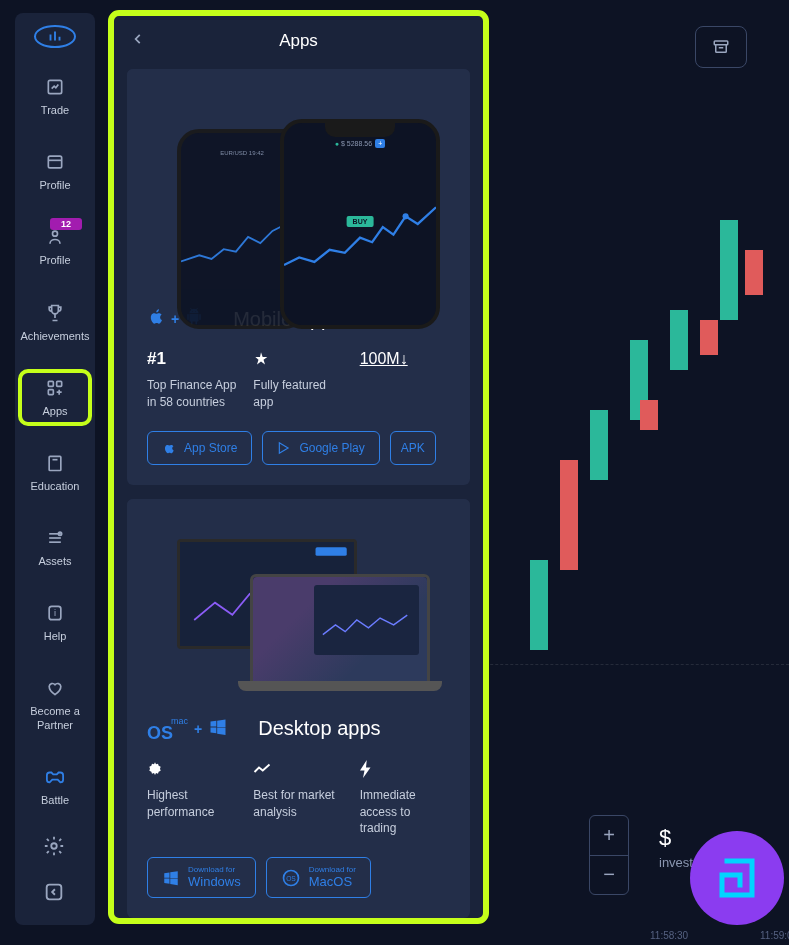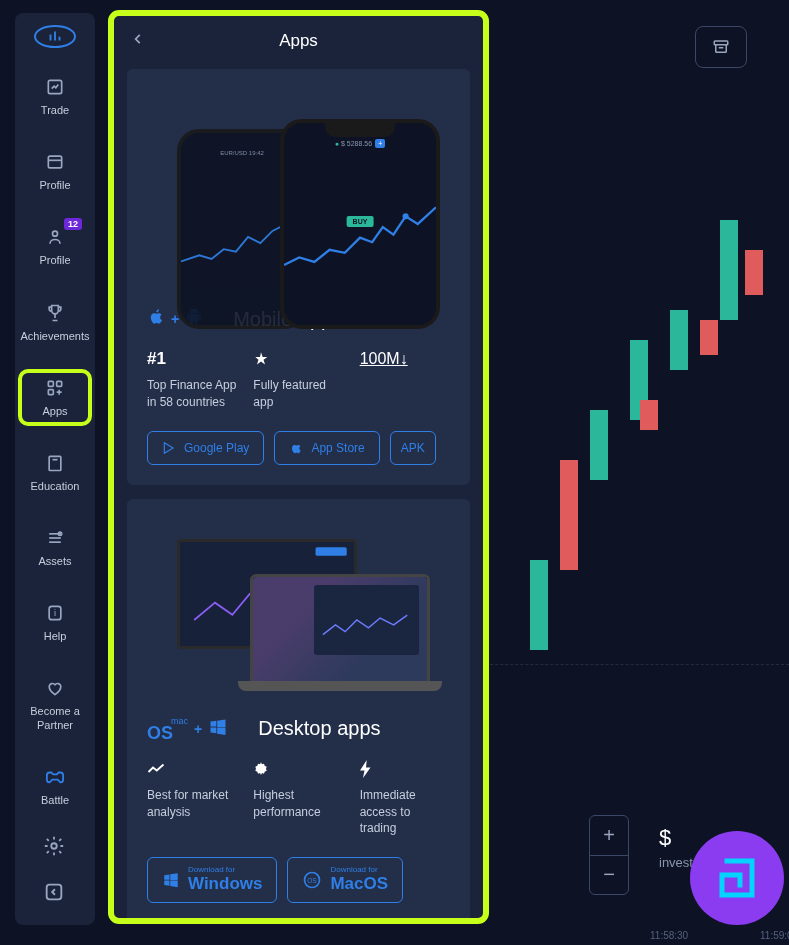--- a/index.html
+++ b/index.html
@@ -89,25 +89,25 @@
   .nav-label {
     font-size: 11px;
     color: #c6cedd;
     text-align: center;
     line-height: 1.2;
   }
   .badge {
     position: absolute;
     top: -2px;
     right: 8px;
-    background: #6d28d9;
+    background: #a21caf;
     color: #fff;
     font-size: 9px;
     font-weight: 600;
-    padding: 1px 4px;
+    padding: 1px 11px;
     border-radius: 3px;
   }
   .sidebar-bottom {
     margin-top: auto;
     display: flex;
     flex-direction: column;
     align-items: center;
     gap: 22px;
     padding-bottom: 20px;
   }
@@ -324,21 +324,21 @@
     border-radius: 6px;
     font-size: 12px;
     display: inline-flex;
     align-items: center;
     gap: 8px;
     cursor: pointer;
   }
   .btn-outline.small { padding: 8px 10px; }
   .btn-text-group { display: flex; flex-direction: column; align-items: flex-start; line-height: 1.1; }
   .btn-text-group .small-label { font-size: 8px; }
-  .btn-text-group .main-label { font-size: 17px; font-weight: 700; }
+  .btn-text-group .main-label { font-size: 13px; font-weight: 400; }
 
   
   .top-btn {
     position: absolute;
     top: 26px;
     right: 42px;
     width: 52px;
     height: 42px;
     border: 1px solid #3a4766;
     border-radius: 8px;
@@ -640,30 +640,30 @@
                 </svg>
               </div>
             <div class="feature-desc">Fully featured app</div>
           </div>
           <div class="feature">
             <div class="feature-stat underline">100M↓</div>
           </div>
         </div>
         <div class="buttons">
           <button class="btn-outline">
+            <svg width="14" height="16" viewBox="0 0 24 24" fill="currentColor">
+                <path d="M17.5 12.5c0-2.5 2-3.7 2-3.7-1.1-1.6-2.8-1.8-3.4-1.8-1.4-.1-2.8.8-3.5.8s-1.8-.8-3-.8c-1.5 0-3 .9-3.8 2.3-1.6 2.8-.4 7 1.2 9.3.8 1.1 1.7 2.3 2.9 2.3 1.2 0 1.6-.8 3-.8s1.8.8 3 .8 2-1.1 2.8-2.2c.9-1.3 1.2-2.5 1.2-2.6-2.4-1-2.4-3.6-2.4-3.6z"></path>
+              </svg>
+            <span>App Store</span>
+          </button>
+          <button class="btn-outline">
             <svg width="14" height="14" viewBox="0 0 24 24" fill="none" stroke="currentColor" stroke-width="2">
                 <path d="M4 3v18l15-9z"></path>
               </svg>
             <span>Google Play</span>
-          </button>
-          <button class="btn-outline">
-            <svg width="14" height="16" viewBox="0 0 24 24" fill="currentColor">
-                <path d="M17.5 12.5c0-2.5 2-3.7 2-3.7-1.1-1.6-2.8-1.8-3.4-1.8-1.4-.1-2.8.8-3.5.8s-1.8-.8-3-.8c-1.5 0-3 .9-3.8 2.3-1.6 2.8-.4 7 1.2 9.3.8 1.1 1.7 2.3 2.9 2.3 1.2 0 1.6-.8 3-.8s1.8.8 3 .8 2-1.1 2.8-2.2c.9-1.3 1.2-2.5 1.2-2.6-2.4-1-2.4-3.6-2.4-3.6z"></path>
-              </svg>
-            <span>App Store</span>
           </button>
           <button class="btn-outline small">
             <span>APK</span>
           </button>
         </div>
       </div>
     </div>
 
     <div class="card">
       <div class="card-image desktop-image">
@@ -696,34 +696,34 @@
             <span class="plus">+</span>
             <span><svg width="20" height="20" viewBox="0 0 24 24" fill="#2f7fe6">
                   <path d="M3 5.5l7-1v7H3v-6zm8-1.1l10-1.4v9H11v-7.6zM3 12.5h7v7l-7-1v-6zm8 0h10v9l-10-1.4v-7.6z"></path>
                 </svg></span>
           </div>
           <div class="card-title">Desktop apps</div>
         </div>
         <div class="features">
           <div class="feature">
             <div class="feature-stat">
-                <svg width="18" height="14" viewBox="0 0 24 16" fill="none" stroke="#fff" stroke-width="2.5">
-                  <polyline points="2,12 8,6 13,10 22,2"></polyline>
-                </svg>
-              </div>
-            <div class="feature-desc">Best for market analysis</div>
-          </div>
-          <div class="feature">
-            <div class="feature-stat">
                 <svg width="16" height="16" viewBox="0 0 24 24" fill="#fff">
                   <circle cx="12" cy="12" r="3" fill="#232e49"></circle>
                   <path d="M12 2l1.5 3 3-1 1 3 3 1.5-1 3 1 3-3 1.5-1 3-3-1-1.5 3-1.5-3-3 1-1-3-3-1.5 1-3-1-3 3-1.5 1-3 3 1z"></path>
                 </svg>
               </div>
             <div class="feature-desc">Highest performance</div>
+          </div>
+          <div class="feature">
+            <div class="feature-stat">
+                <svg width="18" height="14" viewBox="0 0 24 16" fill="none" stroke="#fff" stroke-width="2.5">
+                  <polyline points="2,12 8,6 13,10 22,2"></polyline>
+                </svg>
+              </div>
+            <div class="feature-desc">Best for market analysis</div>
           </div>
           <div class="feature">
             <div class="feature-stat">
                 <svg width="12" height="18" viewBox="0 0 16 24" fill="#fff">
                   <path d="M9 0L0 14h6l-2 10 10-14H8l1-10z"></path>
                 </svg>
               </div>
             <div class="feature-desc">Immediate access to trading</div>
           </div>
         </div>

